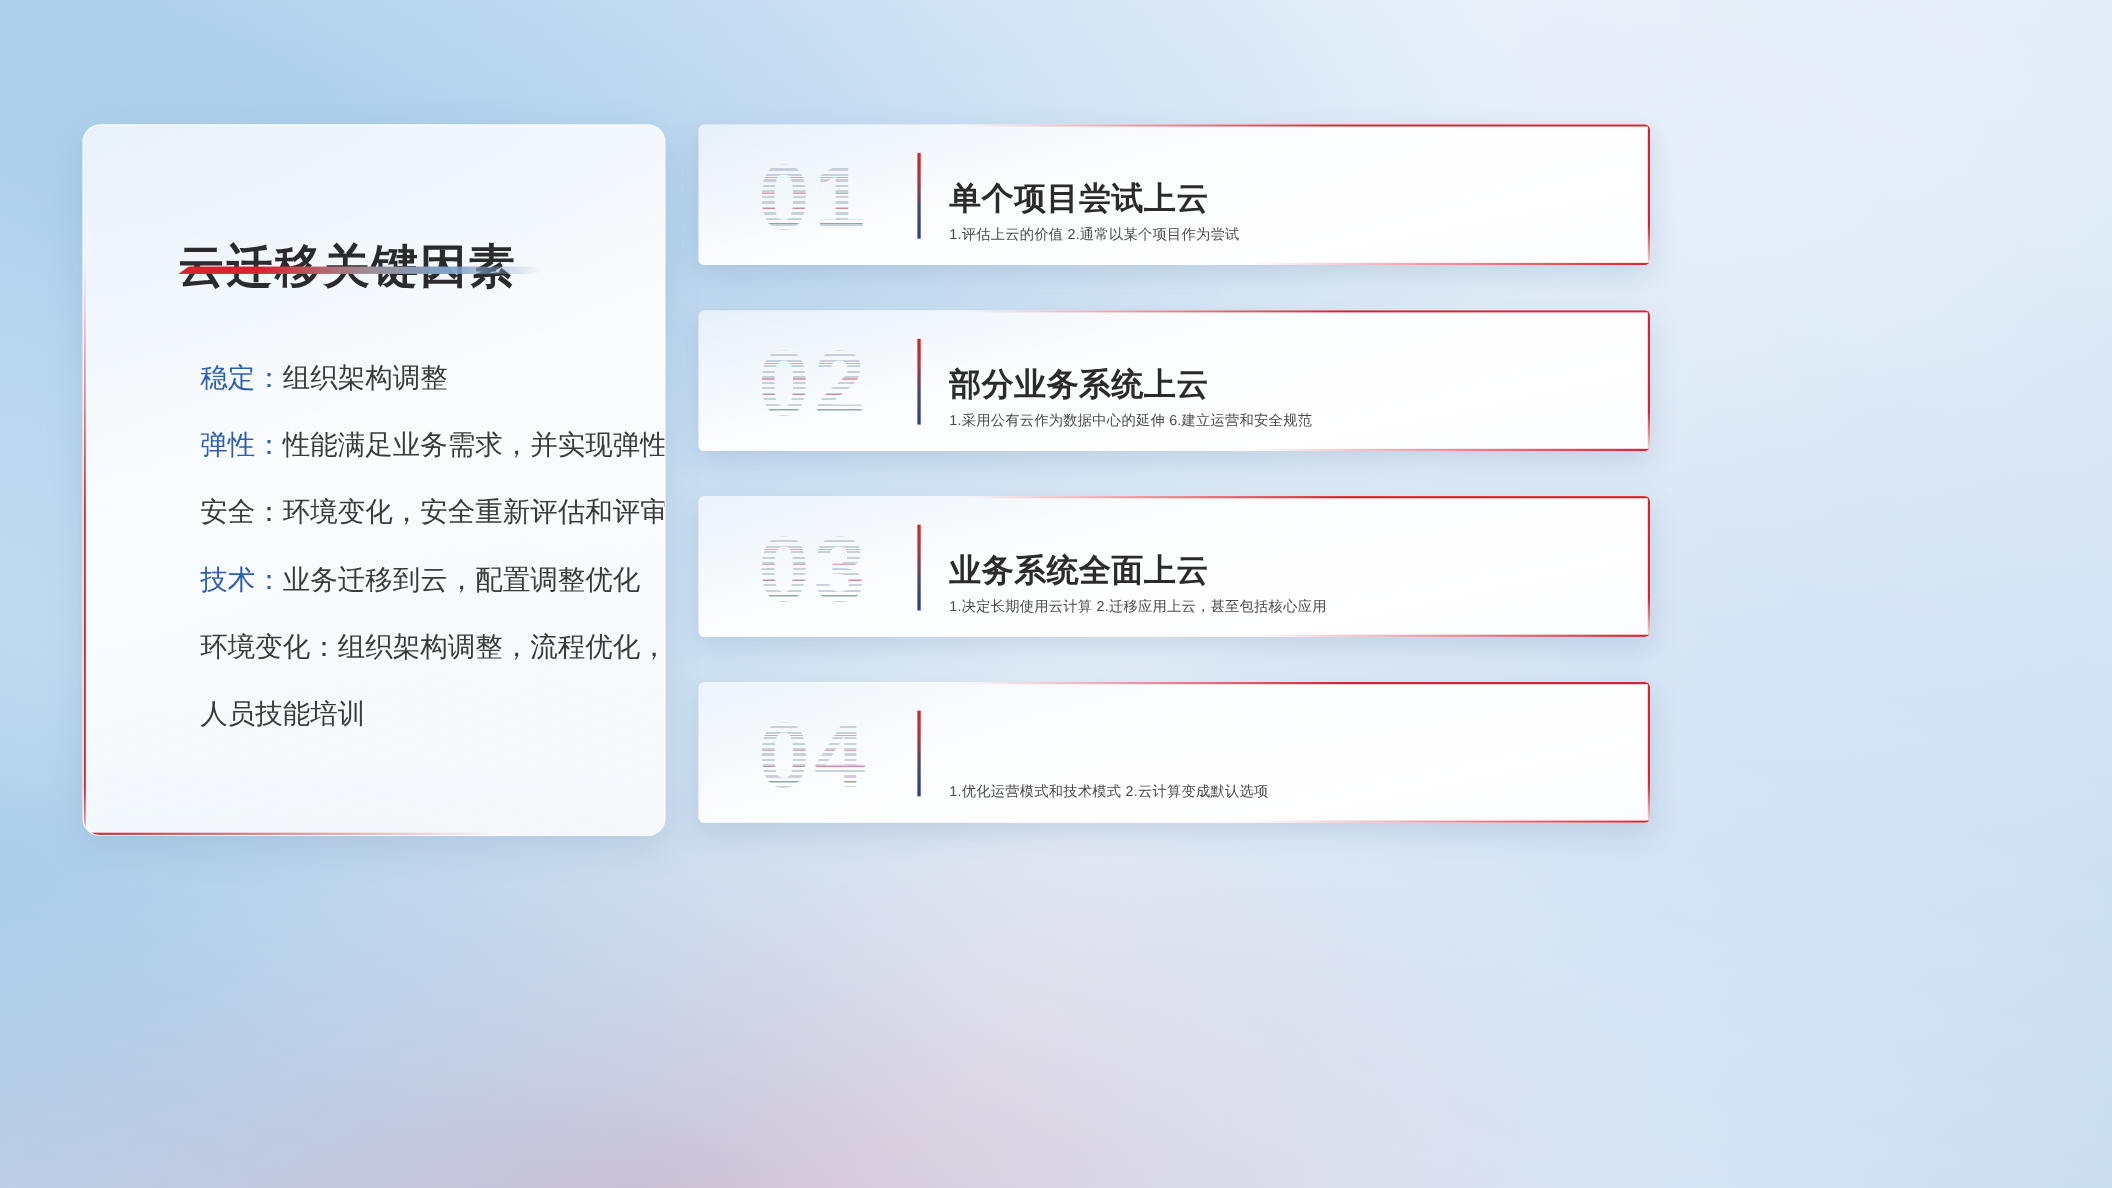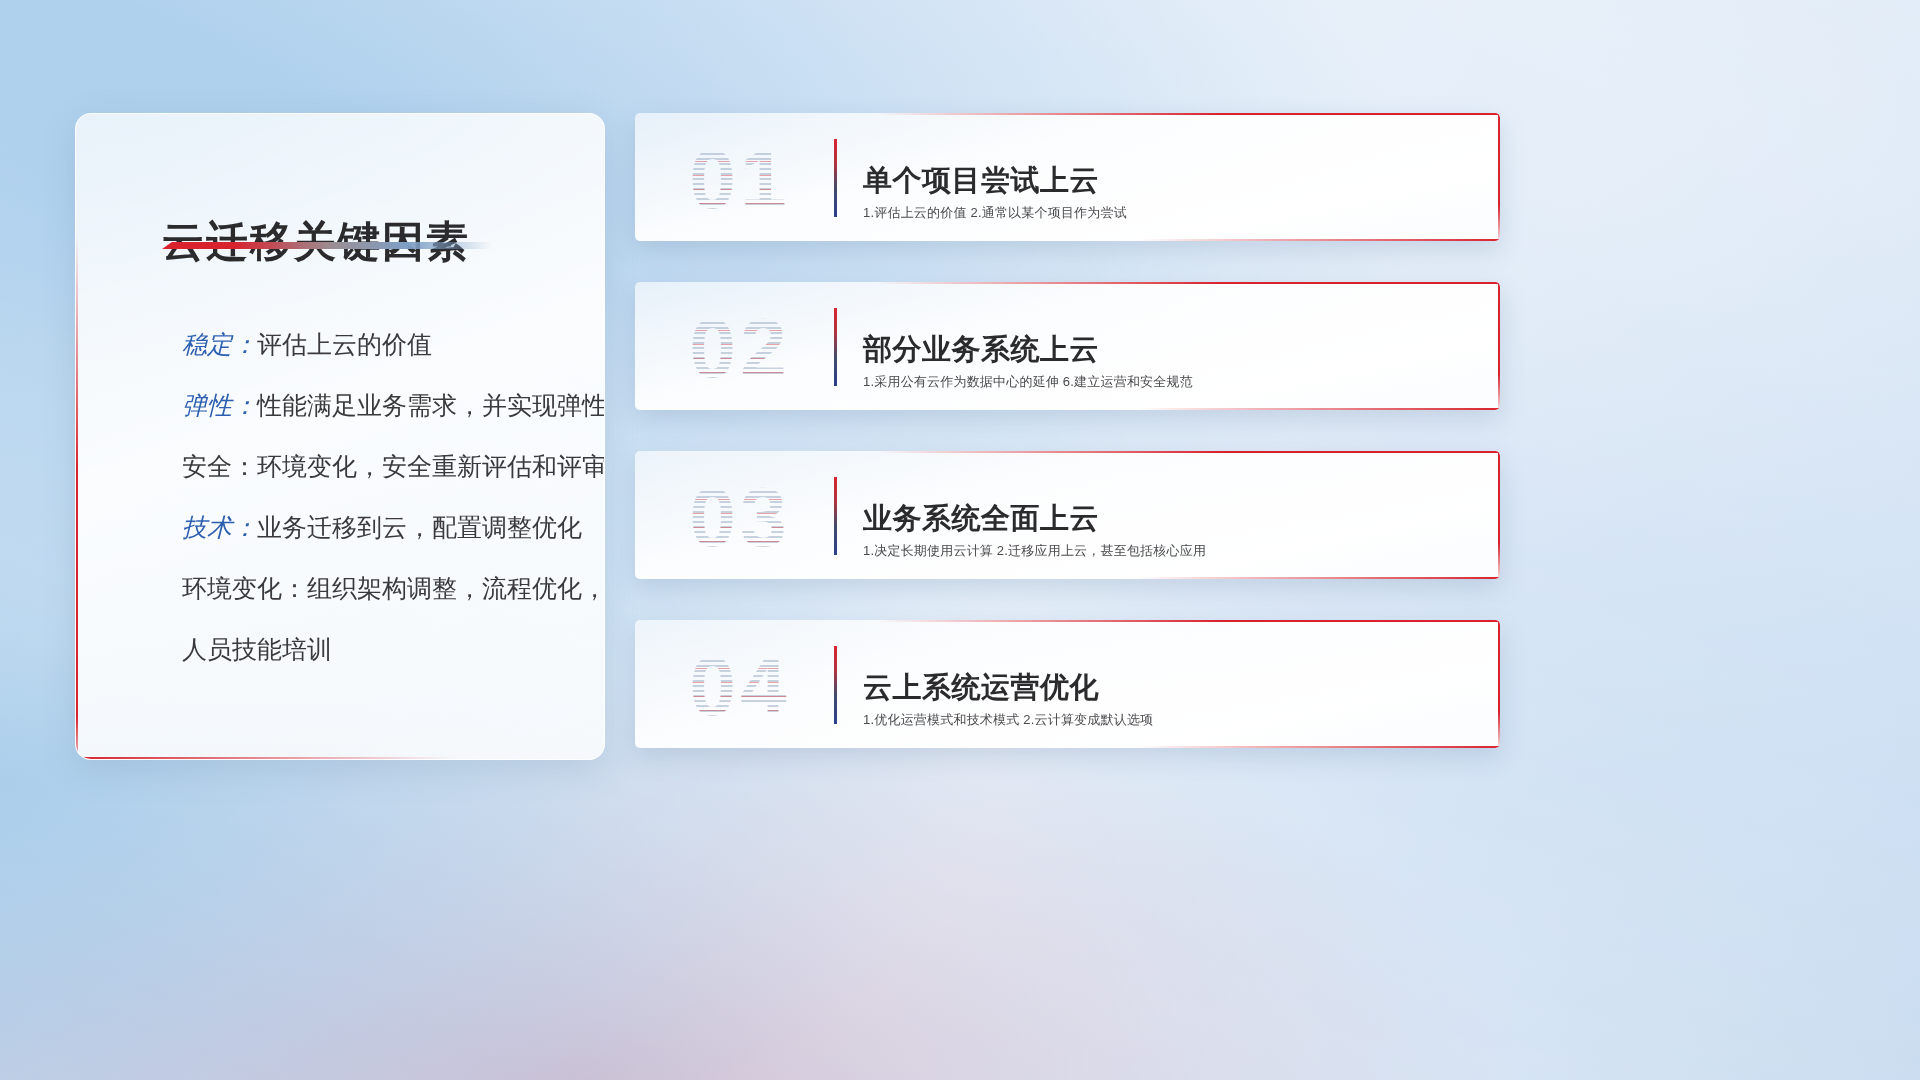--- a/index.html
+++ b/index.html
@@ -47,21 +47,21 @@
   .title-rule{
     position:absolute;left:86px;top:128px;width:330px;height:7px;
     background:linear-gradient(90deg,#d8232f 0%,#d8232f 22%,#9a8f95 52%,#7f9fc6 74%,rgba(190,212,235,0) 100%);
     clip-path:polygon(0 100%,3% 0,100% 0,100% 100%);
   }
   .factor-list{position:absolute;left:32px;top:200px;right:18px;}
   .factor-row{
     font-size:25px;line-height:61px;color:#3a3a3c;white-space:nowrap;padding-left:74px;
   }
   .factor-row .k{font-weight:normal;}
-  .factor-row.accent .k{color:#2d5fb0;font-style:italic;}
+  .factor-row.accent .k{color:#2d5fb0;}
   .factor-row .v{color:#3a3a3c;}
   .factor-row.wrap2{padding-left:74px;}
 
   
   .cards{position:absolute;left:635px;top:113px;width:865px;}
   .card{
     position:relative;height:128px;margin-bottom:41px;border-radius:5px;
     background:linear-gradient(168deg,rgba(255,255,255,.62) 0%,rgba(255,255,255,.93) 40%,rgba(255,255,255,.99) 75%,rgba(252,253,255,.95) 100%);
     box-shadow:0 9px 26px rgba(86,115,156,.20);
     overflow:hidden;
@@ -114,21 +114,21 @@
 <div id="stage">
 
   <section class="left-panel">
     <div class="edge-red"></div>
     <div class="edge-red-b"></div>
     <h1 class="panel-title">云迁移关键因素</h1>
     <div class="title-rule"></div>
 
     <div class="factor-list">
       <div class="factor-row accent">
-        <span class="k">稳定：</span><span class="v">评估上云的价值</span>
+        <span class="k">稳定：</span><span class="v">组织架构调整</span>
       </div>
       <div class="factor-row accent">
         <span class="k">弹性：</span><span class="v">性能满足业务需求，并实现弹性</span>
       </div>
       <div class="factor-row">
         <span class="k">安全：</span><span class="v">环境变化，安全重新评估和评审</span>
       </div>
       <div class="factor-row accent">
         <span class="k">技术：</span><span class="v">业务迁移到云，配置调整优化</span>
       </div>
@@ -176,18 +176,17 @@
       <p class="c-desc">1.决定长期使用云计算   2.迁移应用上云，甚至包括核心应用</p>
     </article>
 
     <article class="card">
       <div class="accent-top"></div>
       <div class="accent-right"></div>
       <div class="accent-bot"></div>
       <div class="num">04</div>
       <div class="num-red">04</div>
       <div class="divider"></div>
-      <h2 class="c-title">云上系统运营优化</h2>
       <p class="c-desc">1.优化运营模式和技术模式    2.云计算变成默认选项</p>
     </article>
 
   </section>
 </div>
 
 </body></html>

